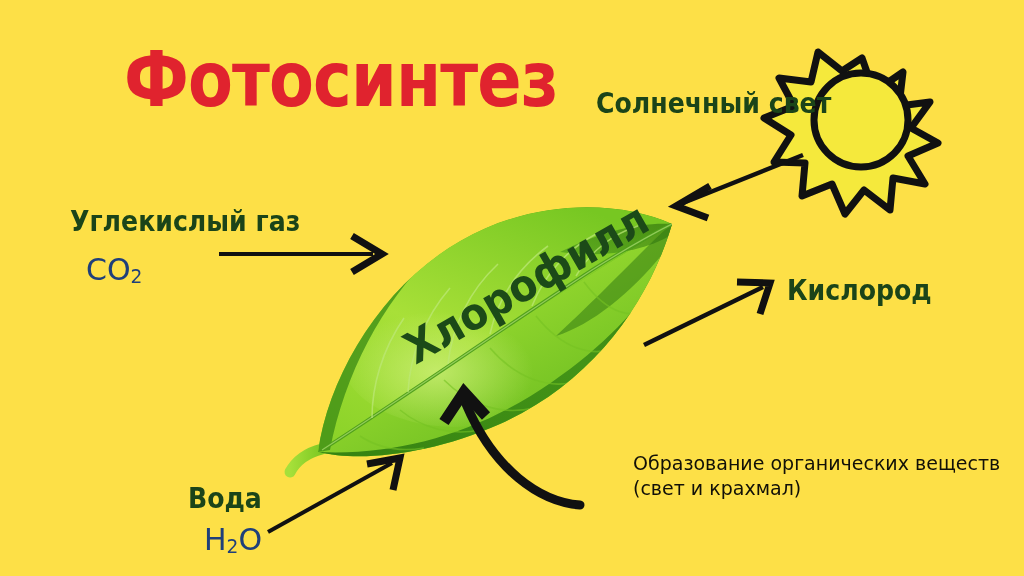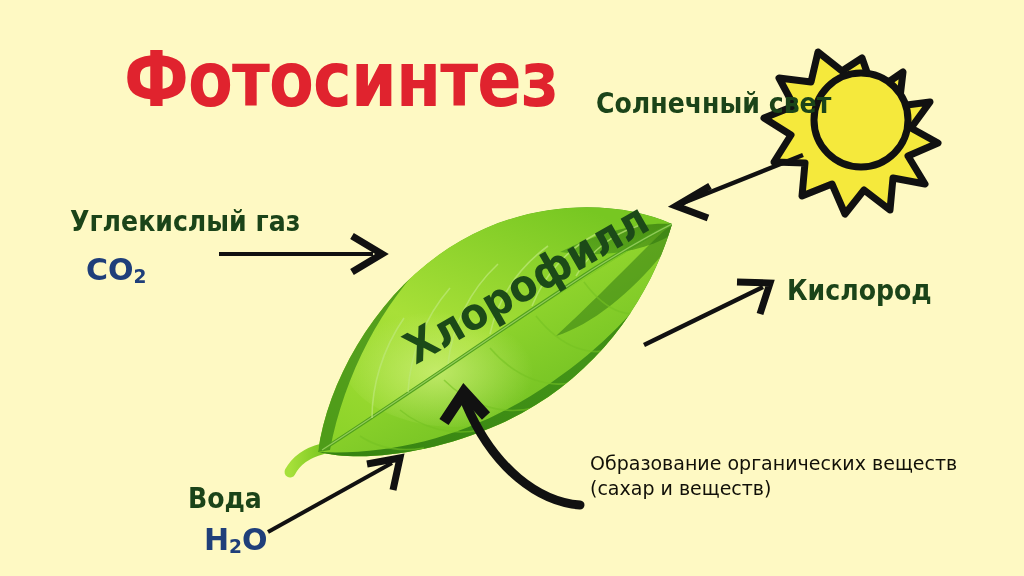--- a/index.html
+++ b/index.html
@@ -9,21 +9,21 @@
   body {
     width: 1024px;
     height: 576px;
     overflow: hidden;
     font-family: "Liberation Sans", sans-serif;
   }
   #stage {
     position: relative;
     width: 1024px;
     height: 576px;
-    background: #fef9c3;
+    background: #fde047;
     overflow: hidden;
   }
   #scene {
     position: absolute;
     inset: 0;
     width: 1024px;
     height: 576px;
   }
   .txt {
     position: absolute;
@@ -44,21 +44,21 @@
   .label-green {
     font-family: "DejaVu Sans", sans-serif;
     font-weight: bold;
     color: #1B4419;
     font-size: 28px;
     transform: scaleX(0.90);
     transform-origin: left top;
   }
   .label-blue {
     font-family: "DejaVu Sans", sans-serif;
-    font-weight: bold;
+    font-weight: normal;
     color: #1F3F7A;
     font-size: 30px;
   }
   .label-blue sub {
     font-size: 0.62em;
     vertical-align: baseline;
     position: relative;
     top: 0.16em;
   }
   #co2-label { left: 70px; top: 208px; }
@@ -68,21 +68,21 @@
   #sunlight-label { left: 596px; top: 90px; }
   #oxygen-label { left: 787px; top: 277px; }
   #organics-caption {
     left: 590px;
     top: 451px;
     font-family: "DejaVu Sans", sans-serif;
     font-size: 19px;
     color: #111008;
     line-height: 1.32;
   }
-  #organics-caption div { white-space: nowrap; }
+  #organics-caption div { white-space: nowrap; margin-left: 43px; }
   #chlorophyll-label {
     left: 408px;
     top: 330px;
     font-family: "DejaVu Sans", sans-serif;
     font-weight: bold;
     font-size: 44px;
     color: #1C4A18;
     transform: rotate(-30deg) scaleX(0.92);
     transform-origin: left center;
   }
@@ -240,16 +240,16 @@
   <div class="txt label-blue" id="water-formula"><span>H</span><sub>2</sub><span>O</span></div>
 
   <div class="txt label-green" id="sunlight-label">Солнечный свет</div>
 
   <div class="txt label-green" id="oxygen-label">Кислород</div>
 
   <div class="txt" id="chlorophyll-label">Хлорофилл</div>
 
   <div class="txt" id="organics-caption">
     <div>Образование органических веществ</div>
-    <div>(сахар и веществ)</div>
+    <div>(свет и крахмал)</div>
   </div>
 
 </div>
 
 </body></html>

